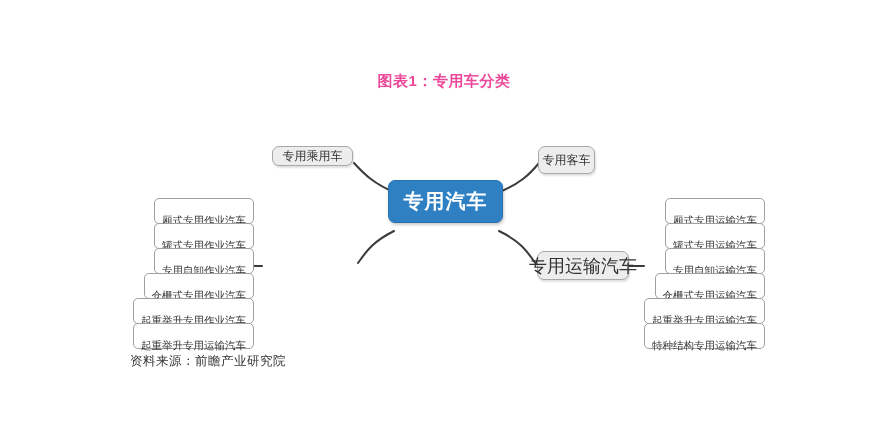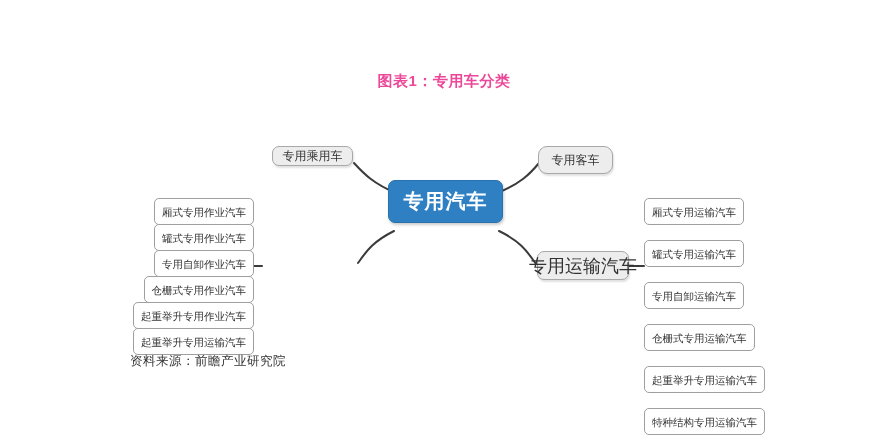--- a/index.html
+++ b/index.html
@@ -46,35 +46,35 @@
     left: 388px; top: 180px; width: 115px; height: 43px;
     background: #2e80c3;
     border: 1px solid #2a72ae;
     color: #ffffff;
     font-size: 20px;
     font-weight: bold;
     letter-spacing: 1px;
     box-shadow: 1px 2px 3px rgba(0,0,0,0.2);
   }
   .node.top-left  { left: 272px; top: 146px; width: 81px; height: 20px; }
-  .node.top-right { left: 538px; top: 146px; width: 75px; height: 28px; border-radius: 9px; }
+  .node.top-right { left: 538px; top: 146px; width: 57px; height: 28px; }
   .node.branch-left  { left: 262px; top: 250px; width: 94px; height: 30px; font-size: 12.5px; }
   .node.branch-right { left: 537px; top: 251px; width: 92px; height: 29px; font-size: 18px; }
   .stack {
     position: absolute;
     top: 198px;
     display: flex;
     flex-direction: column;
   }
   .stack.left  { right: 634px; align-items: flex-end; }
-  .stack.right { left: 644px; align-items: flex-start; gap: 16px; }
+  .stack.right { left: 644px; align-items: flex-end; }
   .leaf {
-    height: 27px;
+    height: 21px;
     line-height: 19px;
-    padding: 4px 7px;
+    padding: 12px 7px;
     background: #ffffff;
     border: 1px solid #9f9f9f;
     border-radius: 5px;
     font-size: 10.5px;
     color: #333333;
     white-space: nowrap;
   }
   .leaf + .leaf { margin-top: -1px; }
   .footer {
     position: absolute;

